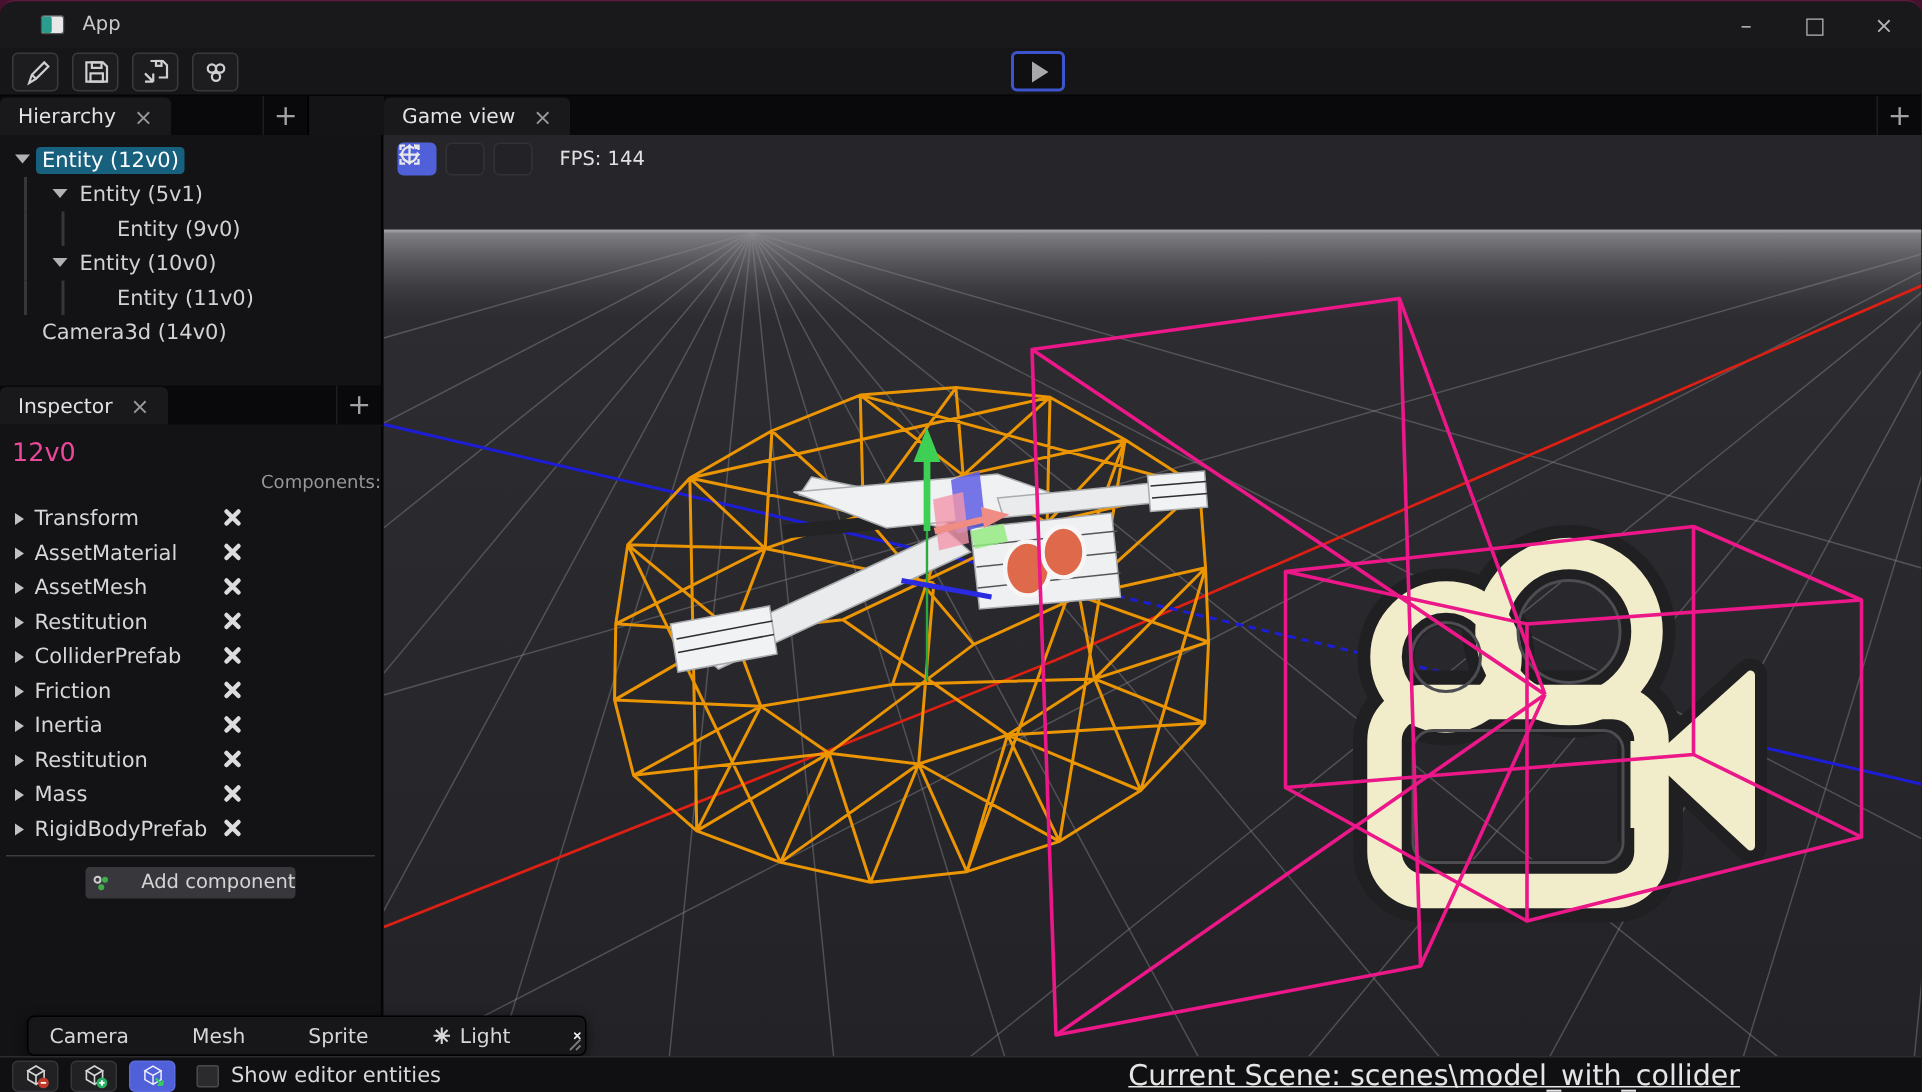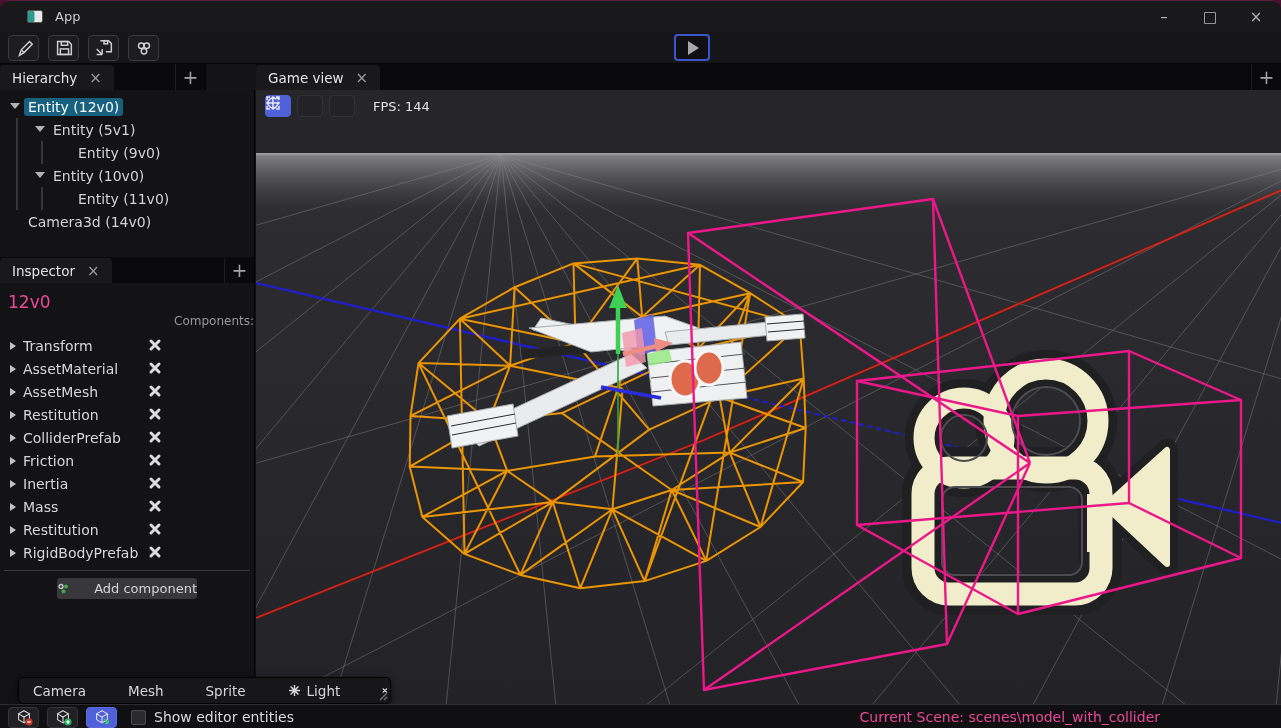--- a/index.html
+++ b/index.html
@@ -40,21 +40,21 @@
 
   
   #inspector-content{position:absolute;left:0;top:283px;width:255px;height:420px;background:#131316;border-right:1px solid #000;overflow:hidden;}
   #entity-id{font-size:17px;color:#ec4899;margin:8px 0 2px 8px;}
   #components-label{font-size:12px;color:#97979a;margin:2px 0 6px 8px;text-align:right;}
   .crow{height:23px;display:flex;align-items:center;padding-left:10px;position:relative;}
   .crow .arrow-right{width:0;height:0;border-top:4.5px solid transparent;border-bottom:4.5px solid transparent;border-left:6px solid #c2c2c4;}
   .crow .clabel{margin-left:7px;font-size:14px;color:#d6d6d8;}
   .crow .xbtn{position:absolute;left:148px;top:4px;}
   #insp-divider{height:1px;background:#3c3c40;margin:6px 4px 0 4px;}
-  #add-component-button{margin:7px auto 0 auto;width:140px;height:21px;background:#38383c;border-radius:3px;display:flex;align-items:center;justify-content:space-between;gap:20px;font-size:13px;color:#d4d4d6;}
+  #add-component-button{margin:7px auto 0 auto;width:140px;height:21px;background:#38383c;border-radius:3px;display:flex;align-items:center;justify-content:flex-end;gap:20px;font-size:13px;color:#d4d4d6;}
 
   
   #viewport{position:absolute;left:256px;top:89px;width:1025px;height:614px;background:#232327;overflow:hidden;}
   #viewport svg{position:absolute;left:0;top:0;}
   #gv-toolbar{position:absolute;left:9px;top:5px;display:flex;gap:6px;align-items:center;z-index:5;}
   .gvbtn{width:26px;height:22px;border-radius:4px;background:#232327;border:1px solid #323236;display:flex;align-items:center;justify-content:center;}
   .gvbtn.active{background:#5060d8;border-color:#5060d8;}
   .gvbtn svg{stroke:#e8e8ea;fill:none;stroke-width:1.5;}
   #fps-label{margin-left:12px;font-size:13px;color:#e0e0e2;}
 
@@ -63,21 +63,21 @@
   .btab{font-size:13.5px;color:#d6d6d8;display:flex;align-items:center;gap:6px;margin-right:42px;}
   #bp-close{margin-left:auto;}
   #bp-resize{position:absolute;right:2px;bottom:2px;}
 
   
   #statusbar{position:absolute;left:0;top:703px;width:1281px;height:25px;background:#101012;border-top:1px solid #2c2c30;display:flex;align-items:center;z-index:40;}
   .sbtn{width:31px;height:21px;margin-left:8px;background:#212124;border:1px solid #353539;border-radius:4px;display:flex;align-items:center;justify-content:center;}
   .sbtn.active{background:#5060d8;border-color:#5b6be0;}
   #show-editor-checkbox{width:15px;height:15px;background:#2b2b2e;border:1px solid #4a4a4e;border-radius:2px;margin-left:14px;}
   #show-editor-label{margin-left:8px;font-size:14px;color:#d8d8da;}
-  #scene-label{position:absolute;right:121px;font-size:14px;color:#ec4899;}
+  #scene-label{position:absolute;right:121px;font-size:19px;color:#e5e5e5;text-decoration:underline;}
 </style>
 </head>
 <body>
 
 <div class="window">
 
   <div id="titlebar">
     <svg id="app-icon" viewBox="0 0 16 13">
       <rect x="0.5" y="0.5" width="15" height="12" rx="2" fill="#e8e8e8" stroke="#555"></rect>
       <rect x="1" y="1" width="6.5" height="11" rx="1.5" fill="#2a9d8f"></rect>
@@ -217,28 +217,28 @@
         </div>
         <div class="crow">
           <div class="arrow-right"></div>
           <span class="clabel">Inertia</span>
           <svg class="xbtn" width="14" height="14" viewBox="0 0 14 14">
             <path d="M3 3 L11 11 M11 3 L3 11" stroke="#dcdcde" stroke-width="3" stroke-linecap="round"></path>
           </svg>
         </div>
         <div class="crow">
           <div class="arrow-right"></div>
+          <span class="clabel">Restitution</span>
+          <svg class="xbtn" width="14" height="14" viewBox="0 0 14 14">
+            <path d="M3 3 L11 11 M11 3 L3 11" stroke="#dcdcde" stroke-width="3" stroke-linecap="round"></path>
+          </svg>
+        </div>
+        <div class="crow">
+          <div class="arrow-right"></div>
           <span class="clabel">Mass</span>
-          <svg class="xbtn" width="14" height="14" viewBox="0 0 14 14">
-            <path d="M3 3 L11 11 M11 3 L3 11" stroke="#dcdcde" stroke-width="3" stroke-linecap="round"></path>
-          </svg>
-        </div>
-        <div class="crow">
-          <div class="arrow-right"></div>
-          <span class="clabel">Restitution</span>
           <svg class="xbtn" width="14" height="14" viewBox="0 0 14 14">
             <path d="M3 3 L11 11 M11 3 L3 11" stroke="#dcdcde" stroke-width="3" stroke-linecap="round"></path>
           </svg>
         </div>
         <div class="crow">
           <div class="arrow-right"></div>
           <span class="clabel">RigidBodyPrefab</span>
           <svg class="xbtn" width="14" height="14" viewBox="0 0 14 14">
             <path d="M3 3 L11 11 M11 3 L3 11" stroke="#dcdcde" stroke-width="3" stroke-linecap="round"></path>
           </svg>

